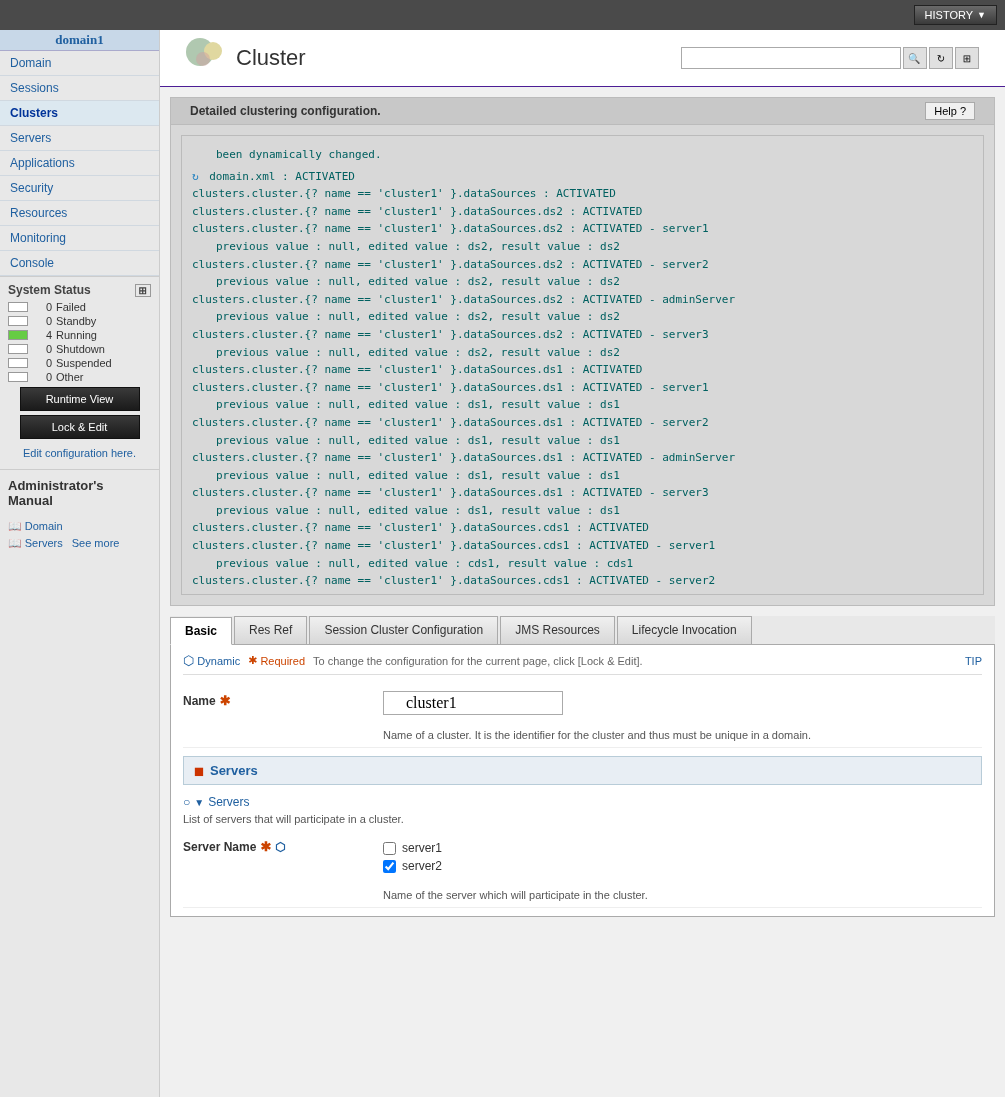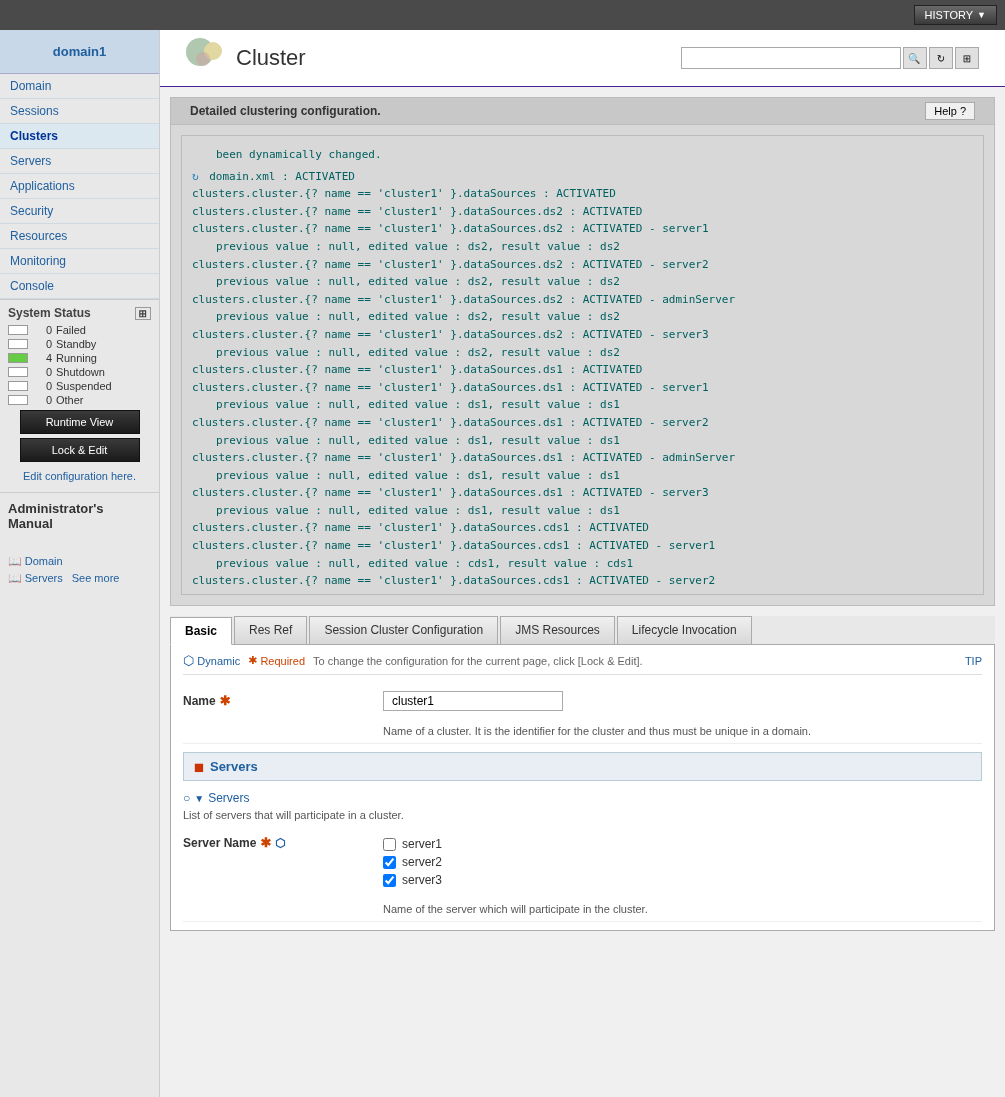--- a/index.html
+++ b/index.html
@@ -13,21 +13,21 @@
     #content { flex: 1; background: #f0f0f0; }
 
     
     .history-btn { background: linear-gradient(to bottom, #6a6a6a, #3a3a3a); color: white; border: 1px solid #222; padding: 3px 10px; font-size: 11px; cursor: pointer; display: flex; align-items: center; gap: 4px; }
     .history-btn::after { content: '▼'; font-size: 9px; }
     .search-area { display: flex; align-items: center; gap: 2px; }
     .search-area input { width: 220px; height: 22px; border: 1px solid #aaa; padding: 2px 4px; font-size: 11px; }
     .search-area button { height: 22px; width: 24px; background: #e0e0e0; border: 1px solid #aaa; cursor: pointer; font-size: 10px; }
 
     
-    .sidebar-title { background: #c8d8e8; color: #2060a0; text-align: center; padding: 14px; font-size: 13px; font-weight: bold; border-bottom: 1px solid #aac; }
+    .sidebar-title { background: #c8d8e8; color: #2060a0; text-align: center; padding: 2px; font-size: 13px; font-weight: bold; border-bottom: 1px solid #aac; font-family: Liberation Serif, serif; }
     .sidebar-nav { list-style: none; }
     .sidebar-nav li { border-bottom: 1px solid #d0d8e0; }
     .sidebar-nav li a { display: block; padding: 5px 10px; color: #2060a0; text-decoration: none; font-size: 12px; }
     .sidebar-nav li a:hover, .sidebar-nav li.active a { background: #dce8f0; font-weight: bold; }
     .sidebar-nav li.active a { color: #003399; }
 
     
     .system-status { padding: 6px 8px; border-top: 1px solid #ccc; }
     .system-status-title { font-weight: bold; font-size: 12px; color: #444; display: flex; align-items: center; justify-content: space-between; margin-bottom: 4px; }
     .status-row { display: flex; align-items: center; gap: 4px; font-size: 11px; margin: 2px 0; }
@@ -35,21 +35,21 @@
     .status-indicator.running { background: #66cc44; }
     .status-count { width: 20px; text-align: right; font-size: 11px; }
 
     .btn-runtime { background: linear-gradient(to bottom, #3a3a3a, #1a1a1a); color: white; border: 1px solid #111; padding: 5px; width: 120px; font-size: 11px; cursor: pointer; margin: 4px auto; display: block; }
     .btn-lock { background: linear-gradient(to bottom, #3a3a3a, #1a1a1a); color: white; border: 1px solid #111; padding: 5px; width: 120px; font-size: 11px; cursor: pointer; margin: 4px auto; display: block; }
     .edit-link { text-align: center; font-size: 11px; padding: 4px; }
     .edit-link a { color: #2060a0; text-decoration: none; }
 
     
     .admin-manual { padding: 8px; border-top: 1px solid #ccc; }
-    .admin-manual-title { font-size: 13px; font-weight: bold; color: #333; margin-bottom: 22px; }
+    .admin-manual-title { font-size: 13px; font-weight: bold; color: #333; margin-bottom: 10px; }
     .admin-manual-link { font-size: 11px; color: #2060a0; text-decoration: none; display: block; padding: 2px 0; }
 
     
     #content { padding: 0; }
 
     
     .log-panel { background: #d8d8d8; border: 1px solid #bbb; margin: 10px; padding: 10px; font-family: monospace; font-size: 11px; color: #006060; line-height: 1.6; min-height: 200px; max-height: 460px; overflow-y: auto; }
     .log-line { display: block; padding-left: 0; }
     .log-indent { padding-left: 24px; display: block; }
     .log-icon { color: #2080c0; margin-right: 4px; }
@@ -63,21 +63,21 @@
     .config-area { margin: 0 10px; border: 1px solid #aaa; border-top: none; background: white; padding: 8px 12px; }
     .config-notice { display: flex; align-items: center; gap: 8px; font-size: 11px; color: #666; border-bottom: 1px solid #ddd; padding-bottom: 6px; margin-bottom: 10px; }
     .dynamic-badge { display: inline-flex; align-items: center; gap: 3px; font-size: 11px; color: #2060a0; }
     .required-badge { display: inline-flex; align-items: center; gap: 3px; font-size: 11px; color: #cc4400; }
     .tip-link { color: #2060a0; font-size: 11px; margin-left: auto; }
 
     
     .form-row { display: flex; padding: 6px 0; border-bottom: 1px solid #eee; align-items: flex-start; }
     .form-label { width: 200px; font-size: 12px; color: #333; padding-top: 2px; font-weight: bold; display: flex; align-items: center; gap: 4px; }
     .form-value { flex: 1; font-size: 12px; }
-    .form-value input[type=text] { border: 1px solid #aaa; padding: 2px 8px; font-size: 12px; width: 180px; }
+    .form-value input[type=text] { border: 1px solid #aaa; padding: 2px 22px; font-size: 16px; width: 180px; font-family: Liberation Serif, serif; }
     .form-desc { font-size: 11px; color: #555; margin-top: 14px; }
     .required-star { color: #cc4400; font-size: 13px; }
 
     
     .section-header { background: #e8eef4; border: 1px solid #b8ccd8; padding: 6px 10px; margin: 8px 0 6px; display: flex; align-items: center; gap: 6px; font-size: 13px; font-weight: bold; color: #2060a0; }
     .servers-toggle { display: flex; align-items: center; gap: 4px; color: #2060a0; cursor: pointer; font-size: 12px; }
     .servers-desc { font-size: 11px; color: #555; margin: 4px 0; }
     .server-row { display: flex; align-items: center; gap: 6px; padding: 2px 0; font-size: 12px; }
     .server-row input[type=checkbox] { margin: 0; }
     .server-label-row { width: 200px; display: flex; align-items: center; gap: 4px; font-weight: bold; font-size: 12px; }
@@ -304,24 +304,20 @@
           <div class="form-value">
             <div id="servers-list">
                 <div class="server-row">
                   <input type="checkbox" style="">
                   <span>server1</span>
                 </div>
                 <div class="server-row">
                   <input type="checkbox" checked="" style="">
                   <span>server2</span>
                 </div>
-                <div class="server-row">
-                  <input type="checkbox" checked="" style="">
-                  <span>server3</span>
-                </div>
               </div>
             <div class="form-desc">Name of the server which will participate in the cluster.</div>
           </div>
         </div>
       </div>
     </div>
   </div>
 </div>
 
 </body></html>

